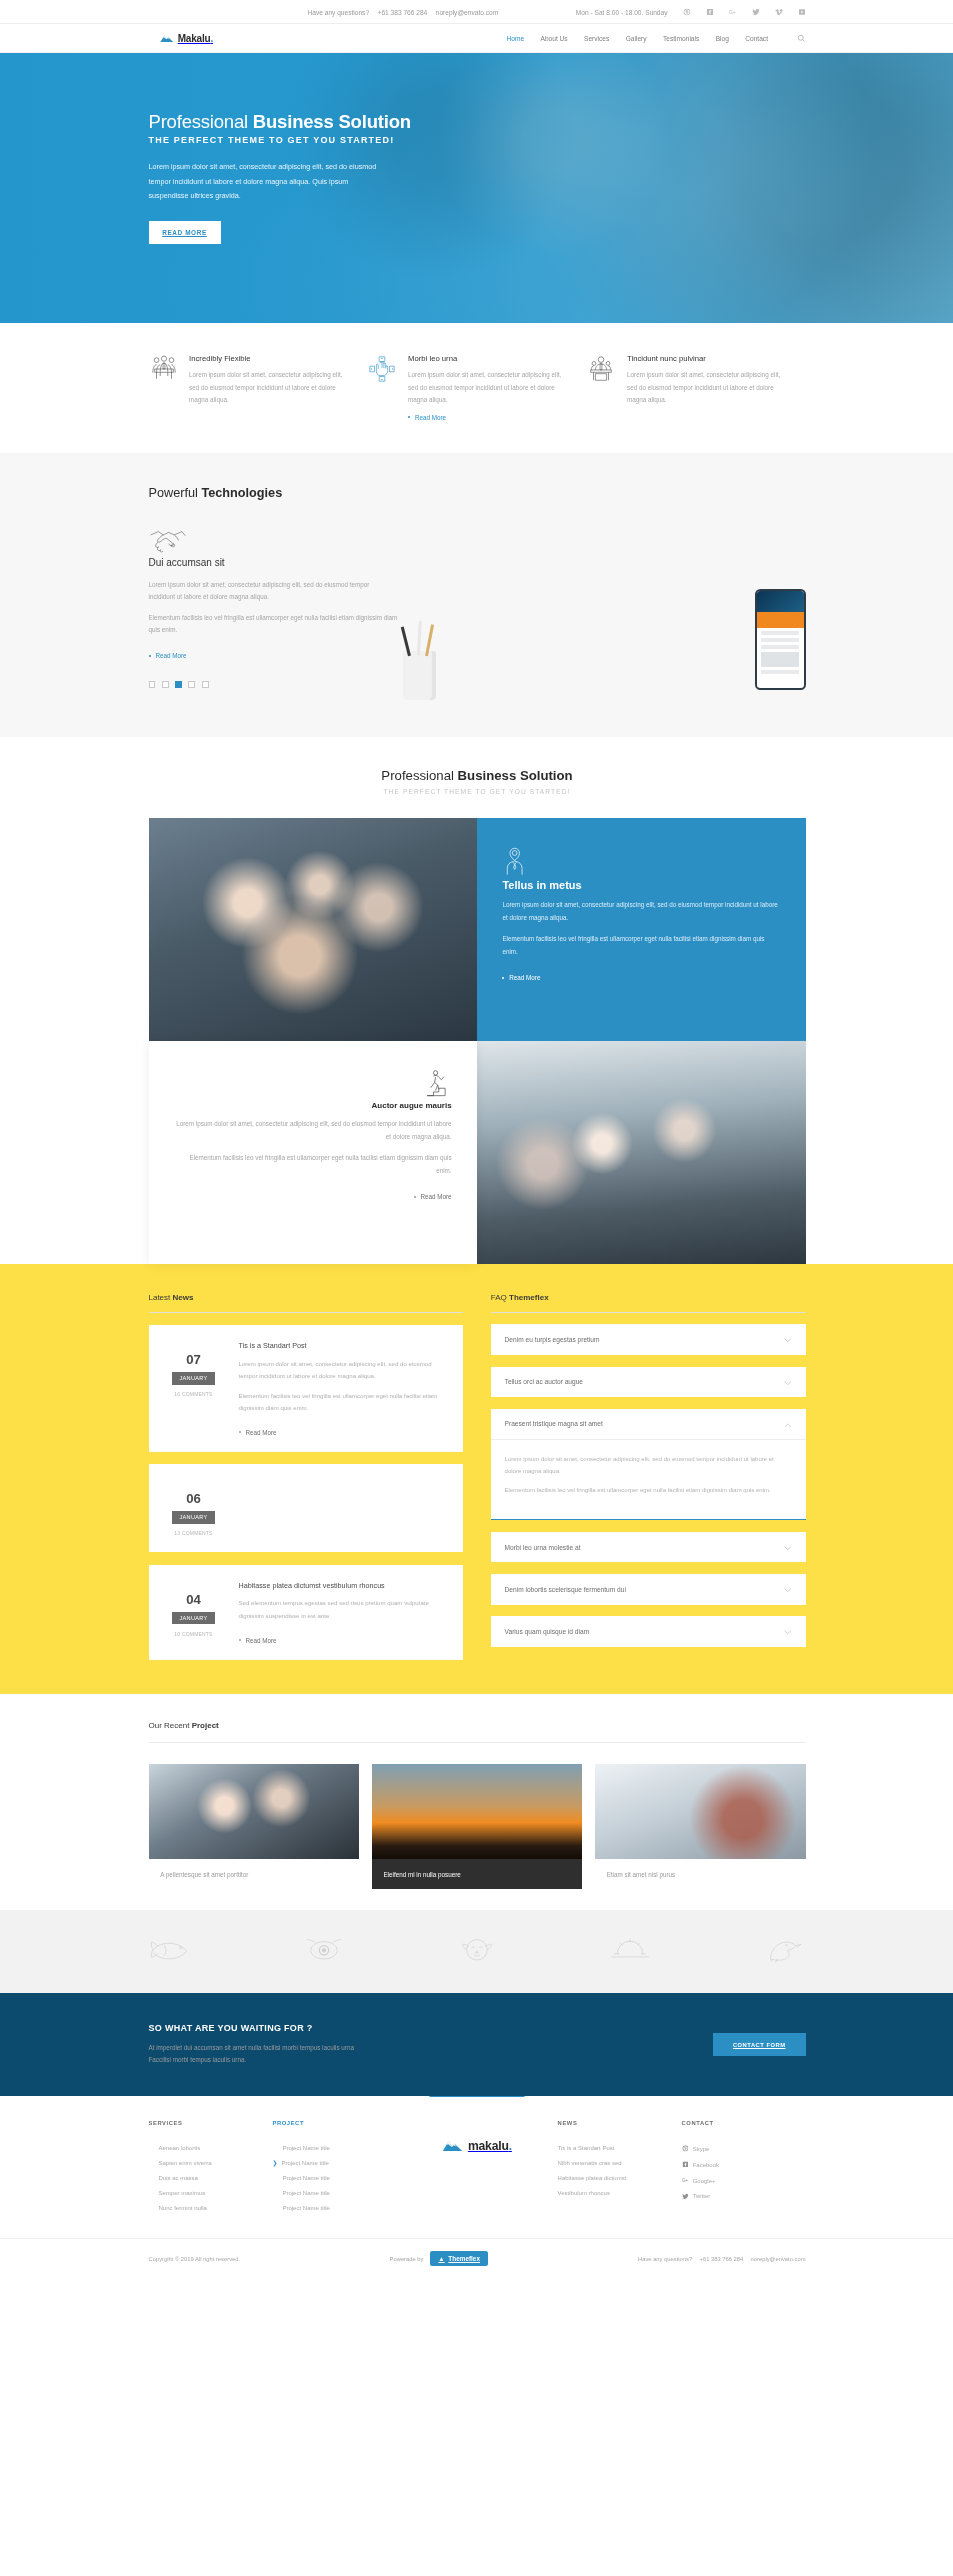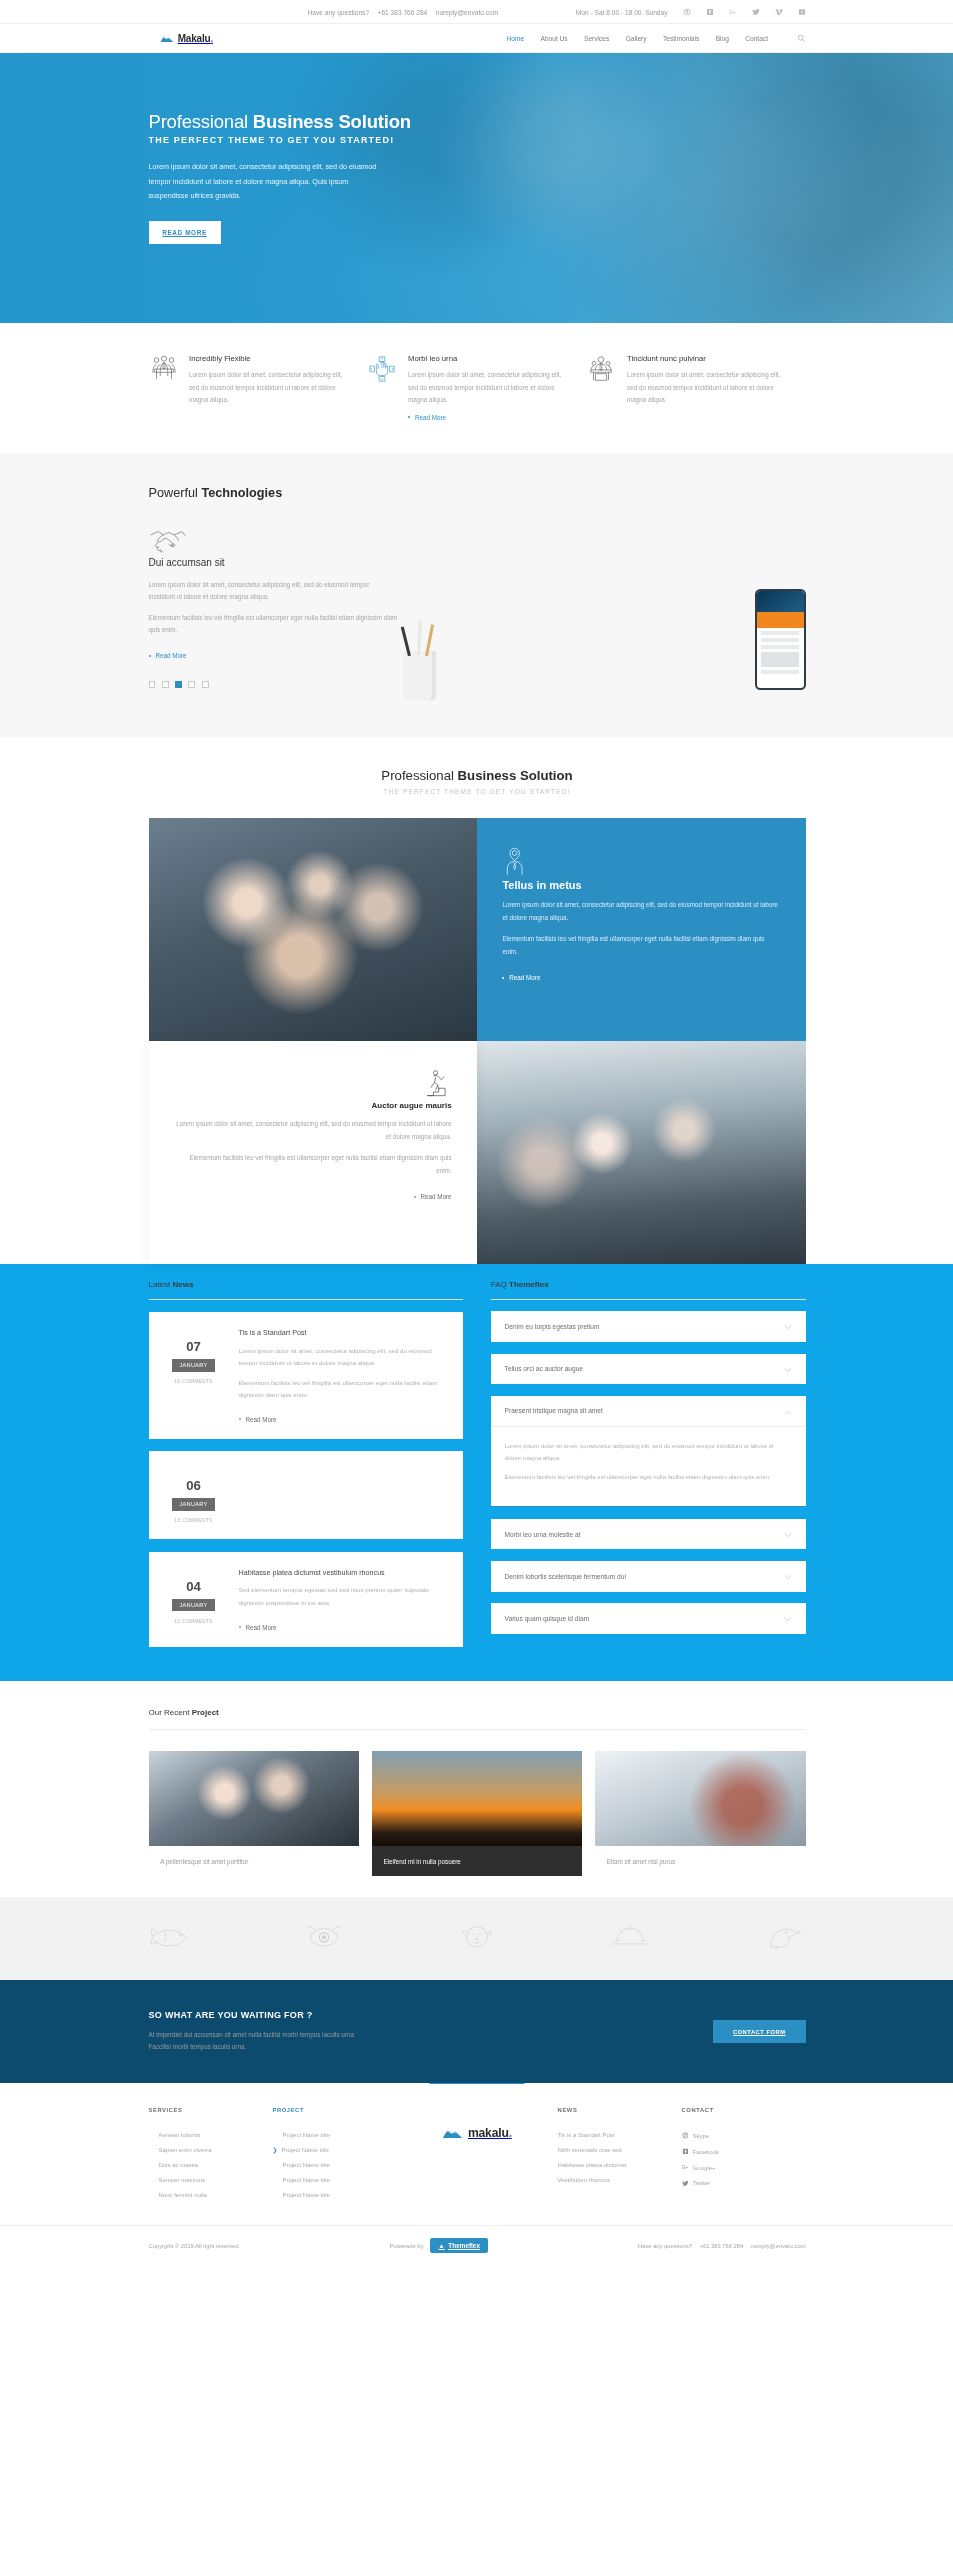--- a/index.html
+++ b/index.html
@@ -136,21 +136,21 @@
   .cell-white h4 { font-size:8px; font-weight:700; color:#2b2b2b; margin-bottom:8.5px; }
   .cell-white p { font-size:6.3px; line-height:2.0; color:#a6a6a6; margin-bottom:8.5px; }
   .img-meeting { background:
       radial-gradient(circle at 38% 46%, rgba(250,236,226,.95) 0 4%, rgba(0,0,0,0) 13%),
       radial-gradient(circle at 63% 40%, rgba(240,222,210,.85) 0 4%, rgba(0,0,0,0) 13%),
       radial-gradient(circle at 20% 55%, rgba(225,205,195,.8) 0 5%, rgba(0,0,0,0) 16%),
       linear-gradient(175deg,#dfe6ea 0%, #9fb0ba 34%, #4e5c66 72%, #2d3740 100%); }
   .pro-grid .cell:nth-child(3) { margin-left:0;text-align:right; }
 
   
-  .newsfaq { background:#0ea5e9; padding:16px 0 34px; }
+  .newsfaq { background:#fde047; padding:29px 0 34px; }
   .nf-grid { display:flex; gap:27.6px; }
   .nf-col { flex:1; }
   .nf-title { font-size:8px; font-weight:300; color:#3a3a3a; padding-bottom:9.5px; border-bottom:0.5px solid #e0e0e0; }
   .nf-title b { font-weight:700; }
   .post { background:#fff; display:flex; margin-top:12.7px; padding:16px 18px 16px 0; }
   .post-date { flex:0 0 90px; text-align:center; padding-top:11.7px; }
   .post-day { font-size:13.2px; font-weight:700; color:#4a4a4a; line-height:1; }
   .post-month { display:inline-block; margin-top:5.8px; background:#6b6b6b; color:#fff; font-size:5.6px; letter-spacing:0.3px; padding:3.2px 7.4px; }
   .post-comments { margin-top:6.9px; font-size:5px; letter-spacing:0.2px; color:#b5b5b5; }
   .post-body { flex:1; }

